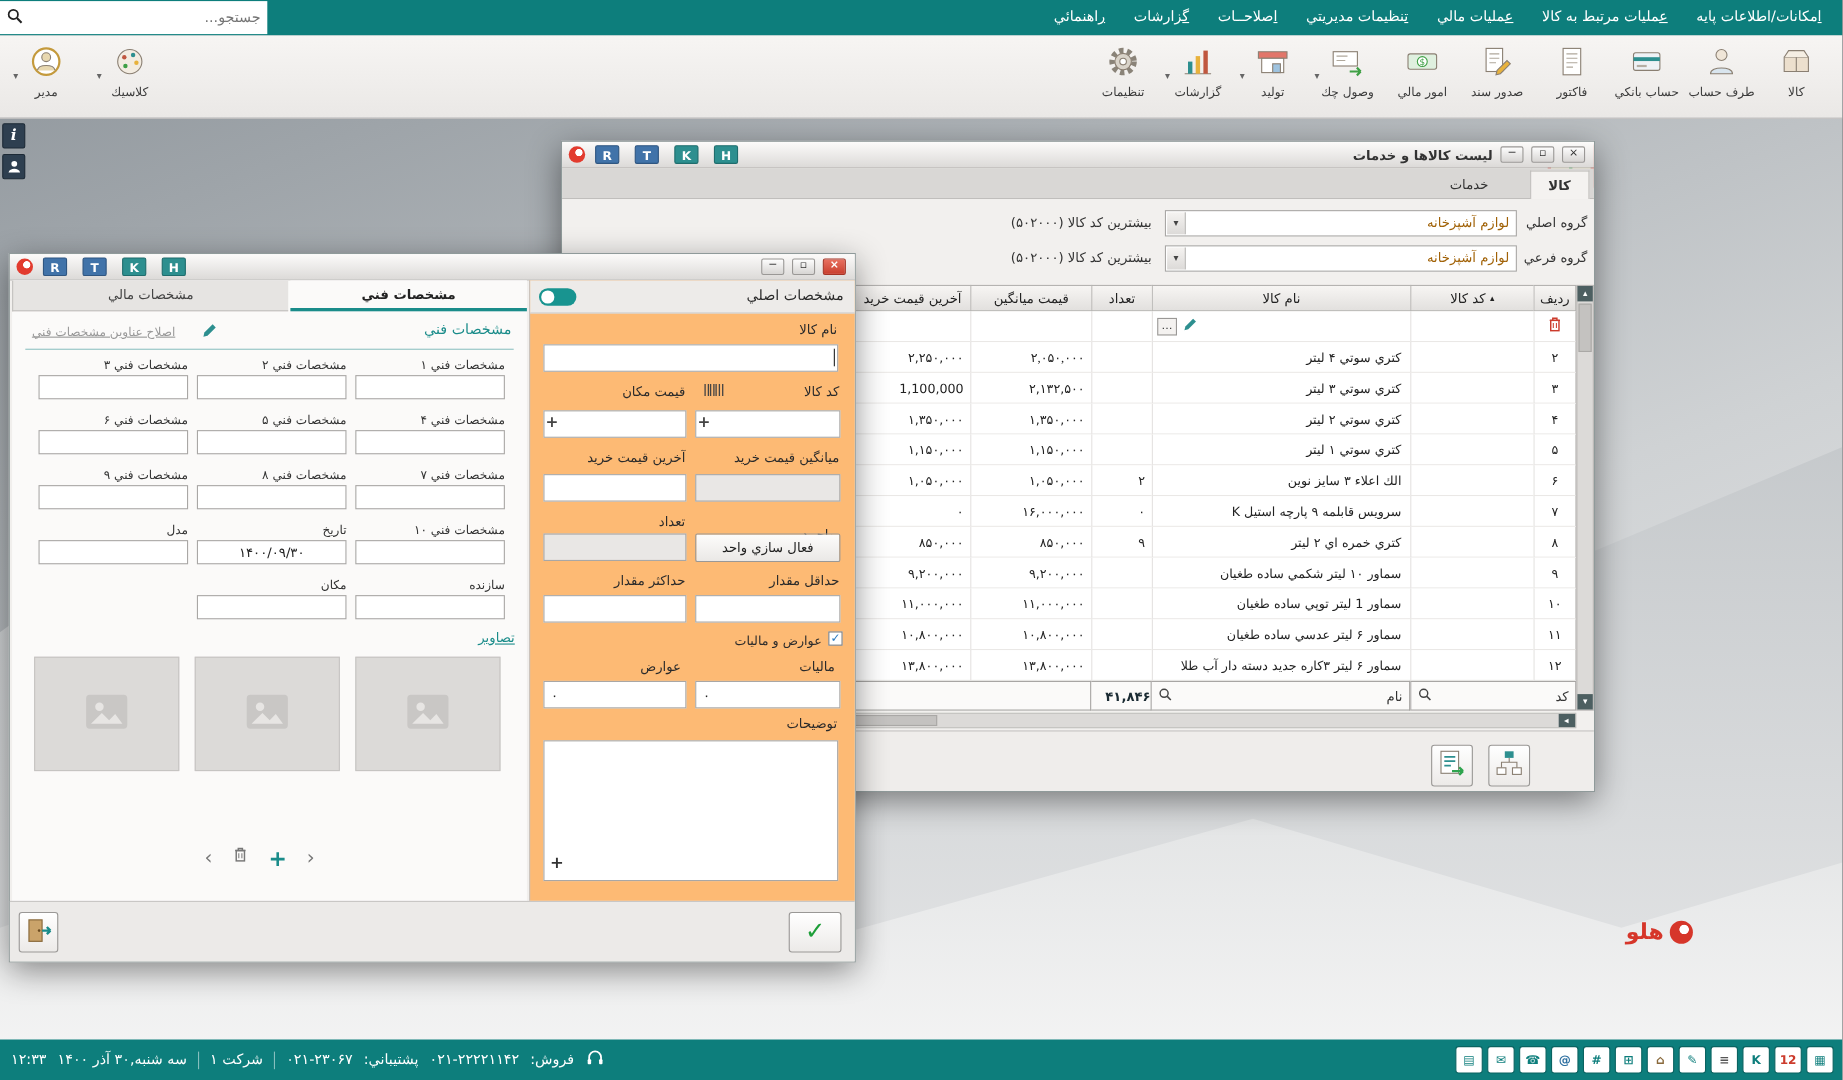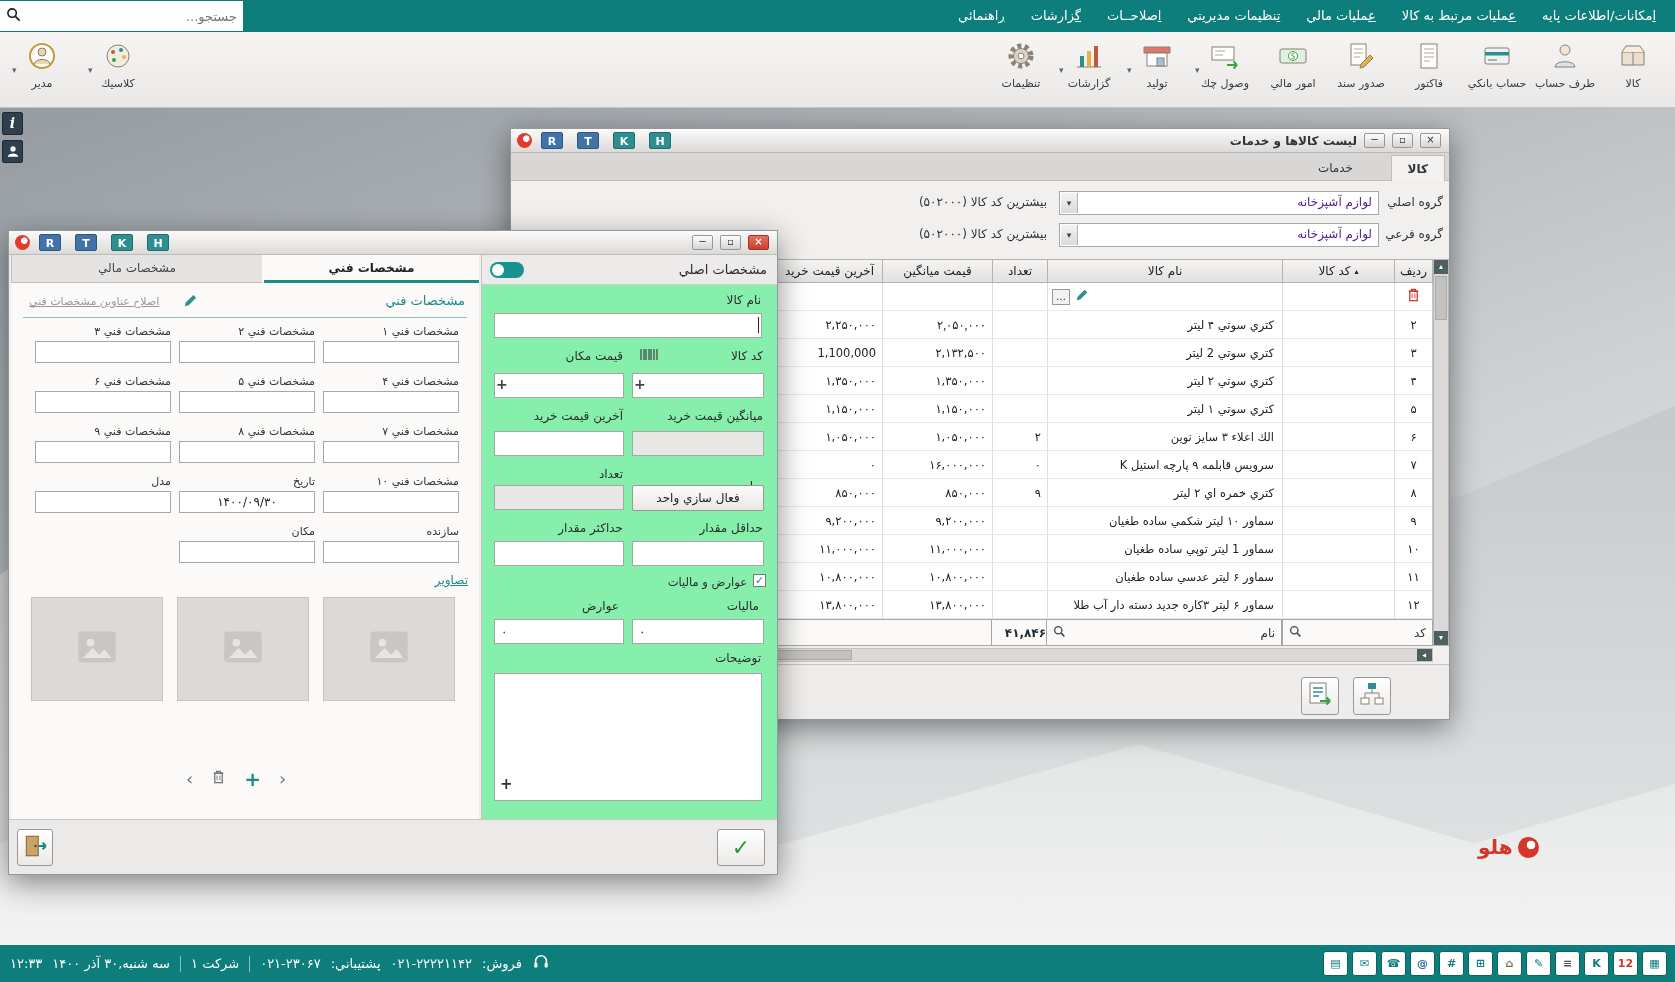--- a/index.html
+++ b/index.html
@@ -45,21 +45,21 @@
   .win-title{position:absolute;right:92px;top:5px;font-size:12px;font-weight:bold;color:#333;white-space:nowrap;}
   
   #list-window{left:510px;top:128px;width:940px;height:592px;z-index:8;}
   .lw-tabs{position:absolute;top:24px;left:0;right:0;height:28px;background:#d9d7d5;border-bottom:1px solid #c0bebc;}
   .tab{position:absolute;top:2px;height:26px;padding:0 16px;font-size:12px;line-height:26px;color:#333;cursor:pointer;}
   .tab.active{right:4px;background:#f4f2f0;border:1px solid #c0bebc;border-bottom:none;font-weight:bold;}
   .tab.inactive{right:80px;text-align:right;}
   .lw-body{position:absolute;top:52px;left:0;right:0;bottom:0;background:#f2f0ee;}
   .grp-label{position:absolute;right:6px;width:62px;font-size:12px;color:#333;text-align:right;}
   .combo{position:absolute;right:70px;width:320px;height:24px;background:#fff;border:1px solid #a9a7a5;}
-  .combo .val{position:absolute;right:6px;top:3px;font-size:12px;color:#4c1d95;}
+  .combo .val{position:absolute;right:6px;top:3px;font-size:12px;color:#a16207;}
   .combo .arrow{position:absolute;left:1px;top:1px;bottom:1px;width:17px;background:linear-gradient(#f5f3f1,#dcdad8);border-right:1px solid #b5b3b1;text-align:center;font-size:9px;color:#444;line-height:20px;cursor:pointer;}
   .grp-hint{position:absolute;right:402px;font-size:12px;color:#333;white-space:nowrap;}
   #tbl{position:absolute;left:8px;top:130px;width:914px;direction:rtl;}
   .tr{display:flex;}
   .th{height:24px;background:linear-gradient(#f7f5f3,#e2e0de);border-left:1px solid #b5b3b1;border-top:1px solid #b5b3b1;border-bottom:1px solid #b5b3b1;
       font-size:12px;color:#222;display:flex;align-items:center;justify-content:center;overflow:hidden;white-space:nowrap;cursor:pointer;}
   .tr .th:first-child{border-right:1px solid #b5b3b1;}
   .td{height:28px;background:#fff;border-left:1px solid #e0dedc;border-bottom:1px solid #eae8e6;font-size:11.5px;color:#222;
       display:flex;align-items:center;overflow:hidden;white-space:nowrap;}
   .tr .td:first-child{border-right:1px solid #c9c7c5;}
@@ -76,21 +76,21 @@
   #hsb{position:absolute;left:8px;top:519px;width:914px;height:14px;background:#dcdad8;border:1px solid #c4c2c0;}
   .sb-btn{position:absolute;background:#4d5f61;color:#fff;text-align:center;cursor:pointer;}
   .sb-thumb{position:absolute;background:#c4c2c0;border:1px solid #aaa8a6;}
   .lw-bottom{position:absolute;left:0;right:0;bottom:0;height:55px;background:#efedeb;border-top:1px solid #c6c4c2;}
   .lw-btn{position:absolute;background:linear-gradient(#fff,#eceae8);border:1px solid #9a9896;border-radius:3px;cursor:pointer;display:flex;align-items:center;justify-content:center;}
   #btn-add{left:888px;top:544px;width:42px;height:44px;background:#faf3c6;border:3px solid #e2352a;border-radius:4px;color:#1f9f35;font-size:26px;font-weight:bold;line-height:36px;text-align:center;cursor:pointer;}
   #btn-tree{left:842px;top:548px;width:38px;height:38px;}
   #btn-export{left:790px;top:548px;width:38px;height:38px;}
   
   #item-window{left:8px;top:230px;width:770px;height:645px;z-index:12;}
-  #iw-main{position:absolute;left:472px;top:24px;width:296px;bottom:55px;background:#86efac;border-left:1px solid #c6c4c2;}
+  #iw-main{position:absolute;left:472px;top:24px;width:296px;bottom:55px;background:#fdba74;border-left:1px solid #c6c4c2;}
   #iw-main-header{position:absolute;top:0;left:0;right:0;height:30px;background:#edebe9;border-bottom:1px solid #d0cecc;}
   .toggle{position:absolute;left:8px;top:7px;width:34px;height:16px;border-radius:8px;background:#189490;cursor:pointer;}
   .toggle::after{content:"";position:absolute;left:2px;top:2px;width:12px;height:12px;border-radius:50%;background:#fff;}
   .fl{position:absolute;font-size:12px;color:#2b2b2b;white-space:nowrap;}
   .fi{position:absolute;height:25px;border:1px solid #a9a7a5;background:#fff;font-size:12px;padding:0 6px;outline:none;color:#222;}
   .fi.dis{background:#e9e7e5;}
   .fi.num{direction:ltr;text-align:left;}
   .caret{position:absolute;width:1px;height:16px;background:#222;}
   .ckbox{position:absolute;width:13px;height:13px;background:#fff;border:1px solid #7a7a7a;text-align:center;line-height:11px;font-size:11px;color:#2a7ac0;font-weight:bold;cursor:pointer;}
   .btn{position:absolute;background:linear-gradient(#fdfcfb,#eae8e6);border:1px solid #9a9896;border-radius:2px;font-size:12px;color:#222;text-align:center;cursor:pointer;}
@@ -344,21 +344,21 @@
           <div class="td num" style="width: 112px;"></div>
           <div class="td name" style="width: 235px;">كتري سوتي ۴ ليتر</div>
           <div class="td num" style="width: 55px;"></div>
           <div class="td num" style="width: 110px; font-family: Liberation Serif, serif;">۲,۰۵۰,۰۰۰</div>
           <div class="td num" style="width: 106px;">۲,۲۵۰,۰۰۰</div>
           <div class="td" style="width: 253px;"></div>
         </div>
         <div class="tr">
           <div class="td ctr" style="width: 39px;">۳</div>
           <div class="td num" style="width: 112px;"></div>
-          <div class="td name" style="width: 235px;">كتري سوتي 2 ليتر</div>
+          <div class="td name" style="width: 235px;">كتري سوتي ۳ ليتر</div>
           <div class="td num" style="width: 55px;"></div>
           <div class="td num" style="width: 110px;">۲,۱۳۲,۵۰۰</div>
           <div class="td num" style="width: 106px;">1,100,000</div>
           <div class="td" style="width: 253px;"></div>
         </div>
         <div class="tr">
           <div class="td ctr" style="width: 39px;">۴</div>
           <div class="td num" style="width: 112px;"></div>
           <div class="td name" style="width: 235px;">كتري سوتي ۲ ليتر</div>
           <div class="td num" style="width: 55px;"></div>

